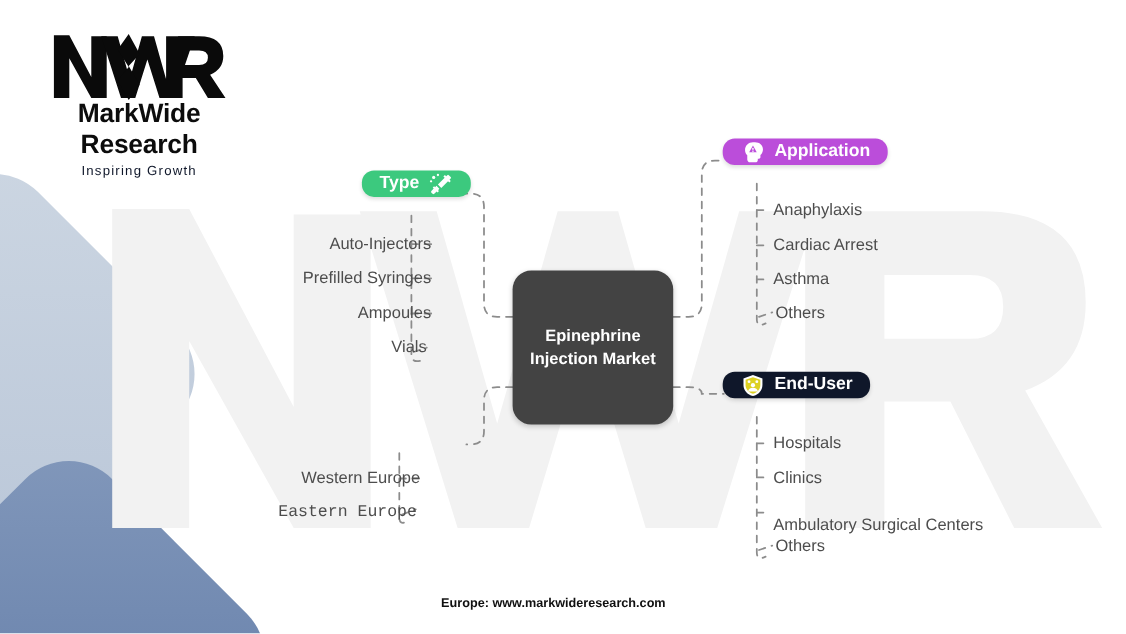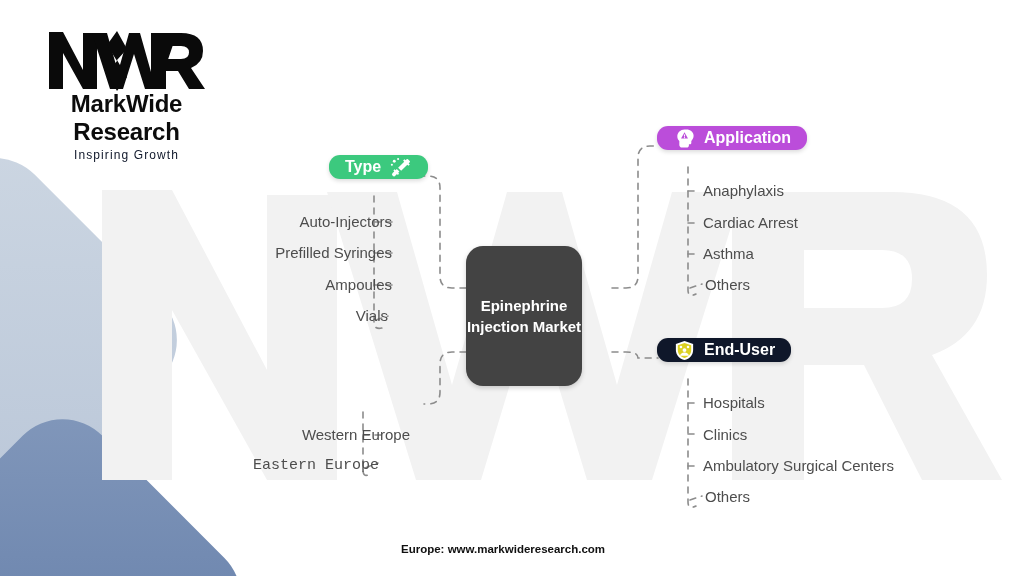--- a/index.html
+++ b/index.html
@@ -73,21 +73,21 @@
     letter-spacing: 0.1px;
   }
 
   
   #connectors { position: absolute; left: 0; top: 0; width: 1024px; height: 576px; }
 
   
   .core-node {
     position: absolute;
     left: 466px; top: 246px;
-    width: 116px; height: 140px;
+    width: 146px; height: 140px;
     background: #434343;
     border-radius: 17px;
     display: flex; align-items: center; justify-content: center;
     text-align: center;
     color: #ffffff;
     font-size: 15px;
     line-height: 1.42;
     box-shadow: 0 2px 5px rgba(0,0,0,0.18);
   }
   .core-node .core-text { font-weight: bold; }
@@ -245,28 +245,28 @@
     </span>
     <span>End-User</span>
   </div>
 
 
   <div class="leaf left" style="left:392px; top:214px;">Auto-Injectors</div>
   <div class="leaf left" style="left:392px; top:245px;">Prefilled Syringes</div>
   <div class="leaf left" style="left:392px; top:277px;">Ampoules</div>
   <div class="leaf left" style="left:388px; top:308px;">Vials</div>
 
-  <div class="leaf left" style="left:382px; top:427px;margin-left:28px;">Western Europe</div>
+  <div class="leaf left" style="left:382px; top:427px;">Western Europe</div>
   <div class="leaf left" style="left:379px; top:458px;font-family:Liberation Mono, monospace;">Eastern Europe</div>
 
   <div class="leaf right" style="left:703px; top:183px;">Anaphylaxis</div>
   <div class="leaf right" style="left:703px; top:215px;">Cardiac Arrest</div>
   <div class="leaf right" style="left:703px; top:246px;">Asthma</div>
   <div class="leaf right" style="left:705px; top:277px;">Others</div>
 
   <div class="leaf right" style="left:703px; top:395px;">Hospitals</div>
   <div class="leaf right" style="left:703px; top:427px;">Clinics</div>
-  <div class="leaf right" style="left:703px; top:458px;">Ambulatory Surgical Centers</div>
+  <div class="leaf right" style="left:703px; top:470px;">Ambulatory Surgical Centers</div>
   <div class="leaf right" style="left:705px; top:489px;">Others</div>
 
   <div class="src-note">Europe: www.markwideresearch.com</div>
 
 </div>
 
 </body></html>

